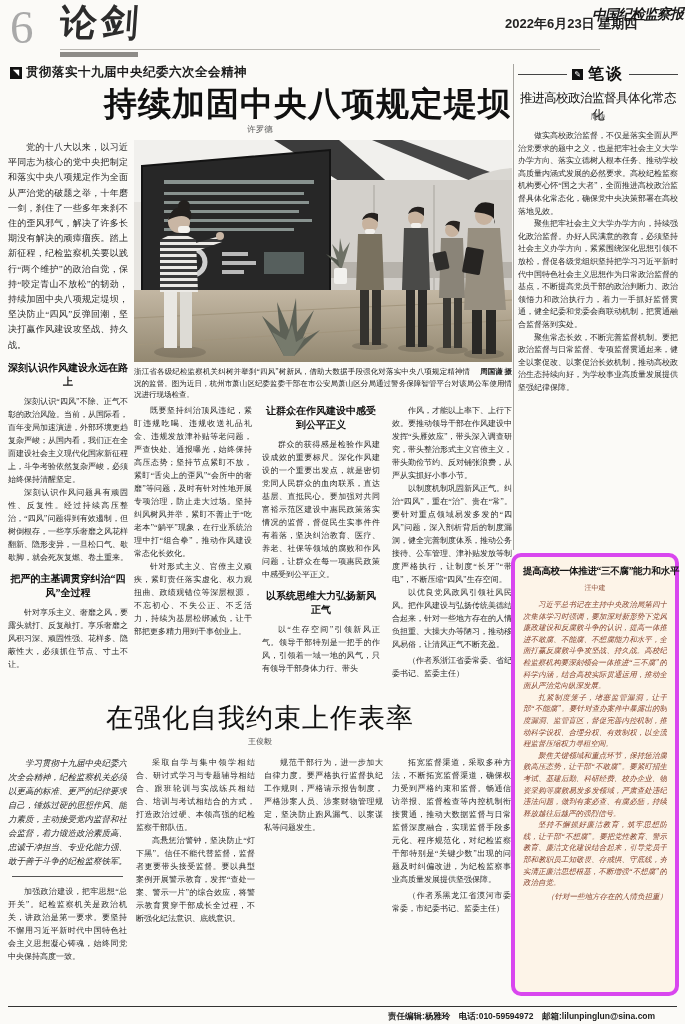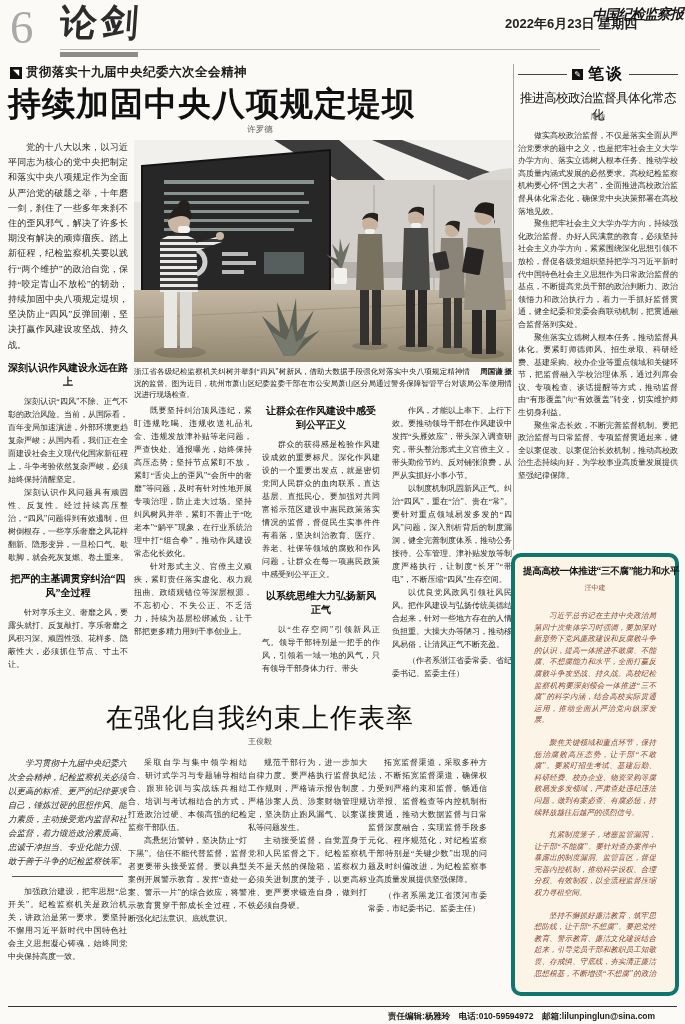--- a/index.html
+++ b/index.html
@@ -20,21 +20,21 @@
     font-family:"Liberation Sans", sans-serif; }
   .masthead { position:absolute; left:592px; top:6px; width:90px; font-size:14px; font-weight:900;
     font-style:italic; letter-spacing:-1px; color:#161616; transform:rotate(-1deg); white-space:nowrap; }
   
   .kicker { position:absolute; left:10px; top:64px; display:flex; align-items:center; gap:4px; }
   .kicker-icon { width:12px; height:12px; background:#111; color:#fff; font-size:8px;
     display:flex; align-items:center; justify-content:center;
     font-family:"Liberation Sans", sans-serif; }
   .kicker-text { font-size:12.5px; font-weight:700; color:#1c1c1c; letter-spacing:0.5px; }
   
-  .main-headline { position:absolute; left:8px; top:82px; width:504px; text-align:left;
+  .main-headline { position:absolute; left:8px; top:82px; width:504px; text-align:right;
     font-size:33px; font-weight:900; color:#101010; letter-spacing:1px; }
   .main-byline { position:absolute; left:8px; top:124px; width:504px; text-align:center;
     font-size:8.5px; color:#555; }
   
   .col { position:absolute; overflow:hidden; font-size:8px; line-height:13px; text-align:justify; }
   .col p, .colbody p { text-indent:2em; margin:0; }
   .lead-col { left:8px; top:140px; width:120px; height:548px; }
   .lead-col .lead { font-size:9px; line-height:15.2px; text-indent:2em; }
   .subhead { font-weight:700; font-size:10px; line-height:14px; text-align:center;
     margin:8px 0 6px; color:#111; text-indent:0; }
@@ -47,21 +47,21 @@
     background:#dcdad6; overflow:hidden; }
   .caption { position:absolute; left:134px; top:366px; width:378px; font-size:7.5px;
     line-height:11.5px; text-align:justify; color:#222; }
   .caption .credit { font-weight:700; float:right; margin-left:10px; }
   
   .bottom-headline { position:absolute; left:8px; top:700px; width:504px; text-align:center;
     font-size:27px; font-weight:400; color:#101010; letter-spacing:1px; }
   .bottom-byline { position:absolute; left:8px; top:736px; width:504px; text-align:center;
     font-size:8px; color:#555; }
   .bottom-cols { position:absolute; left:8px; top:756px; width:504px; height:236px;
-    display:flex; gap:1px; }
+    display:flex; gap:9px; }
   .bottom-cols .bc { width:119px; height:236px; overflow:hidden; font-size:8px; line-height:13px;
     text-align:justify; }
   .bc .intro { font-style:italic; font-size:8.5px; line-height:14px; }
   .bc .intro p { text-indent:2em; }
   .bc-divider { border:none; border-top:1px solid #555; margin:8px 4px; }
   
   .v-rule { position:absolute; left:513px; top:64px; width:1px; height:486px; background:#a7a5a0; }
   .bitan-header { position:absolute; left:518px; top:64px; width:160px; display:flex;
     align-items:center; gap:5px; }
   .bitan-header .rule { flex:1; height:1px; background:#444; }
@@ -70,27 +70,27 @@
   .bitan-label { font-size:16px; font-weight:700; letter-spacing:2px; color:#111; }
   .sidebar-headline { position:absolute; left:516px; top:90px; width:164px; text-align:center;
     font-size:12.5px; font-weight:400; letter-spacing:-0.5px; color:#0e0e0e; }
   .sidebar-byline { position:absolute; left:518px; top:112px; width:160px; text-align:center;
     font-size:7.5px; color:#555; }
   .sidebar-body { position:absolute; left:518px; top:130px; width:160px; height:418px;
     overflow:hidden; font-size:8px; line-height:12.6px; text-align:justify;
     color:#2d2d2d; }
   
   .orange-box { position:absolute; left:511px; top:553px; width:168px; height:443px;
-    border:4px solid #0f766e; border-radius:10px; background:#fdf4e8; padding:8px 8px 6px; }
+    border:4px solid #d946ef; border-radius:10px; background:#fdf4e8; padding:8px 8px 6px; }
   .ob-title { font-size:9.5px; font-weight:900; text-align:center; color:#151515;
     letter-spacing:-0.3px; white-space:nowrap; }
   .ob-byline { font-size:7px; text-align:center; color:#8a4a33; margin:5px 0 6px; }
   .ob-body { height:382px; overflow:hidden; font-size:7.5px; line-height:11.6px;
     text-align:justify; font-style:italic; color:#85432e; }
-  .ob-body p { text-indent:2em; margin:11px; }
+  .ob-body p { text-indent:2em; margin:0; }
   
   .footer-line { position:absolute; left:8px; top:1006px; width:669px; height:1px; background:#333; }
   .footer-text { position:absolute; left:388px; top:1011px; font-size:8.5px; font-weight:700;
     color:#1d1d1d; font-family:"Liberation Sans", sans-serif; }
 </style>
 </head>
 <body>
 
 <div class="page">
 
@@ -279,21 +279,20 @@
     </div>
     <div class="bc">
       <div class="colbody">
           <p>采取自学与集中领学相结合、研讨式学习与专题辅导相结合、跟班轮训与实战练兵相结合、培训与考试相结合的方式，打造政治过硬、本领高强的纪检监察干部队伍。</p>
           <p>高悬惩治警钟，坚决防止“灯下黑”。信任不能代替监督，监督者更要带头接受监督。要以典型案例开展警示教育，发挥“查处一案、警示一片”的综合效应，将警示教育贯穿干部成长全过程，不断强化纪法意识、底线意识。</p>
         </div>
     </div>
     <div class="bc">
       <div class="colbody">
           <p>规范干部行为，进一步加大自律力度。要严格执行监督执纪工作规则，严格请示报告制度，严格涉案人员、涉案财物管理规定，坚决防止跑风漏气、以案谋私等问题发生。</p>
-          <p>主动接受监督，自觉置身于党和人民监督之下。纪检监察机关不是天然的保险箱，监察权力必须关进制度的笼子，以更高标准、更严要求锻造自身，做到打铁必须自身硬。</p>
         </div>
     </div>
     <div class="bc">
       <div class="colbody">
           <p>拓宽监督渠道，采取多种方法，不断拓宽监督渠道，确保权力受到严格约束和监督。畅通信访举报、监督检查等内控机制衔接贯通，推动大数据监督与日常监督深度融合，实现监督手段多元化、程序规范化，对纪检监察干部特别是“关键少数”出现的问题及时纠偏改进，为纪检监察事业高质量发展提供坚强保障。</p>
         </div>
       <div class="author-line">（作者系黑龙江省漠河市委常委，市纪委书记、监委主任）</div>
     </div>
   </div>
 
@@ -302,32 +301,31 @@
     <span class="rule"></span>
     <span class="bitan-icon">✎</span>
     <span class="bitan-label">笔谈</span>
     <span class="rule"></span>
   </div>
   <div class="sidebar-headline">推进高校政治监督具体化常态化</div>
   <div class="sidebar-byline">周婕</div>
   <div class="sidebar-body colbody">
       <p>做实高校政治监督，不仅是落实全面从严治党要求的题中之义，也是把牢社会主义大学办学方向、落实立德树人根本任务、推动学校高质量内涵式发展的必然要求。高校纪检监察机构要心怀“国之大者”，全面推进高校政治监督具体化常态化，确保党中央决策部署在高校落地见效。</p>
       <p>聚焦把牢社会主义大学办学方向，持续强化政治监督。办好人民满意的教育，必须坚持社会主义办学方向，紧紧围绕深化思想引领不放松，督促各级党组织坚持把学习习近平新时代中国特色社会主义思想作为日常政治监督的基点，不断提高党员干部的政治判断力、政治领悟力和政治执行力，着力一手抓好监督贯通，健全纪委和党委会商联动机制，把贯通融合监督落到实处。</p>
-      <p>聚焦落实立德树人根本任务，推动监督具体化。要紧盯师德师风、招生录取、科研经费、基建采购、校办企业等重点领域和关键环节，把监督融入学校治理体系，通过列席会议、专项检查、谈话提醒等方式，推动监督由“有形覆盖”向“有效覆盖”转变，切实维护师生切身利益。</p>
       <p>聚焦常态长效，不断完善监督机制。要把政治监督与日常监督、专项监督贯通起来，健全以案促改、以案促治长效机制，推动高校政治生态持续向好，为学校事业高质量发展提供坚强纪律保障。</p>
     </div>
 
   <div class="orange-box">
     <div class="ob-title">提高高校一体推进“三不腐”能力和水平</div>
     <div class="ob-byline">汪中建</div>
     <div class="ob-body">
       <div class="colbody">
           <p>习近平总书记在主持中央政治局第四十次集体学习时强调，要加深对新形势下党风廉政建设和反腐败斗争的认识，提高一体推进不敢腐、不能腐、不想腐能力和水平，全面打赢反腐败斗争攻坚战、持久战。高校纪检监察机构要深刻领会一体推进“三不腐”的科学内涵，结合高校实际贯通运用，推动全面从严治党向纵深发展。</p>
+          <p>扎紧制度笼子，堵塞监管漏洞，让干部“不能腐”。要针对查办案件中暴露出的制度漏洞、监管盲区，督促完善内控机制，推动科学设权、合理分权、有效制权，以全流程监督压缩权力寻租空间。</p>
           <p>聚焦关键领域和重点环节，保持惩治腐败高压态势，让干部“不敢腐”。要紧盯招生考试、基建后勤、科研经费、校办企业、物资采购等腐败易发多发领域，严肃查处违纪违法问题，做到有案必查、有腐必惩，持续释放越往后越严的强烈信号。</p>
-          <p>扎紧制度笼子，堵塞监管漏洞，让干部“不能腐”。要针对查办案件中暴露出的制度漏洞、监管盲区，督促完善内控机制，推动科学设权、合理分权、有效制权，以全流程监督压缩权力寻租空间。</p>
           <p>坚持不懈抓好廉洁教育，筑牢思想防线，让干部“不想腐”。要把党性教育、警示教育、廉洁文化建设结合起来，引导党员干部和教职员工知敬畏、存戒惧、守底线，夯实清正廉洁思想根基，不断增强“不想腐”的政治自觉。</p>
         </div>
       <p style="text-align:right; text-indent:0; margin-top:2px;">（针对一些地方存在的人情负担重）</p>
     </div>
   </div>
 
   <div class="footer-line"></div>
   <div class="footer-text">责任编辑:杨雅玲　电话:010-59594972　邮箱:lilunpinglun@sina.com</div>
 
 </div>

